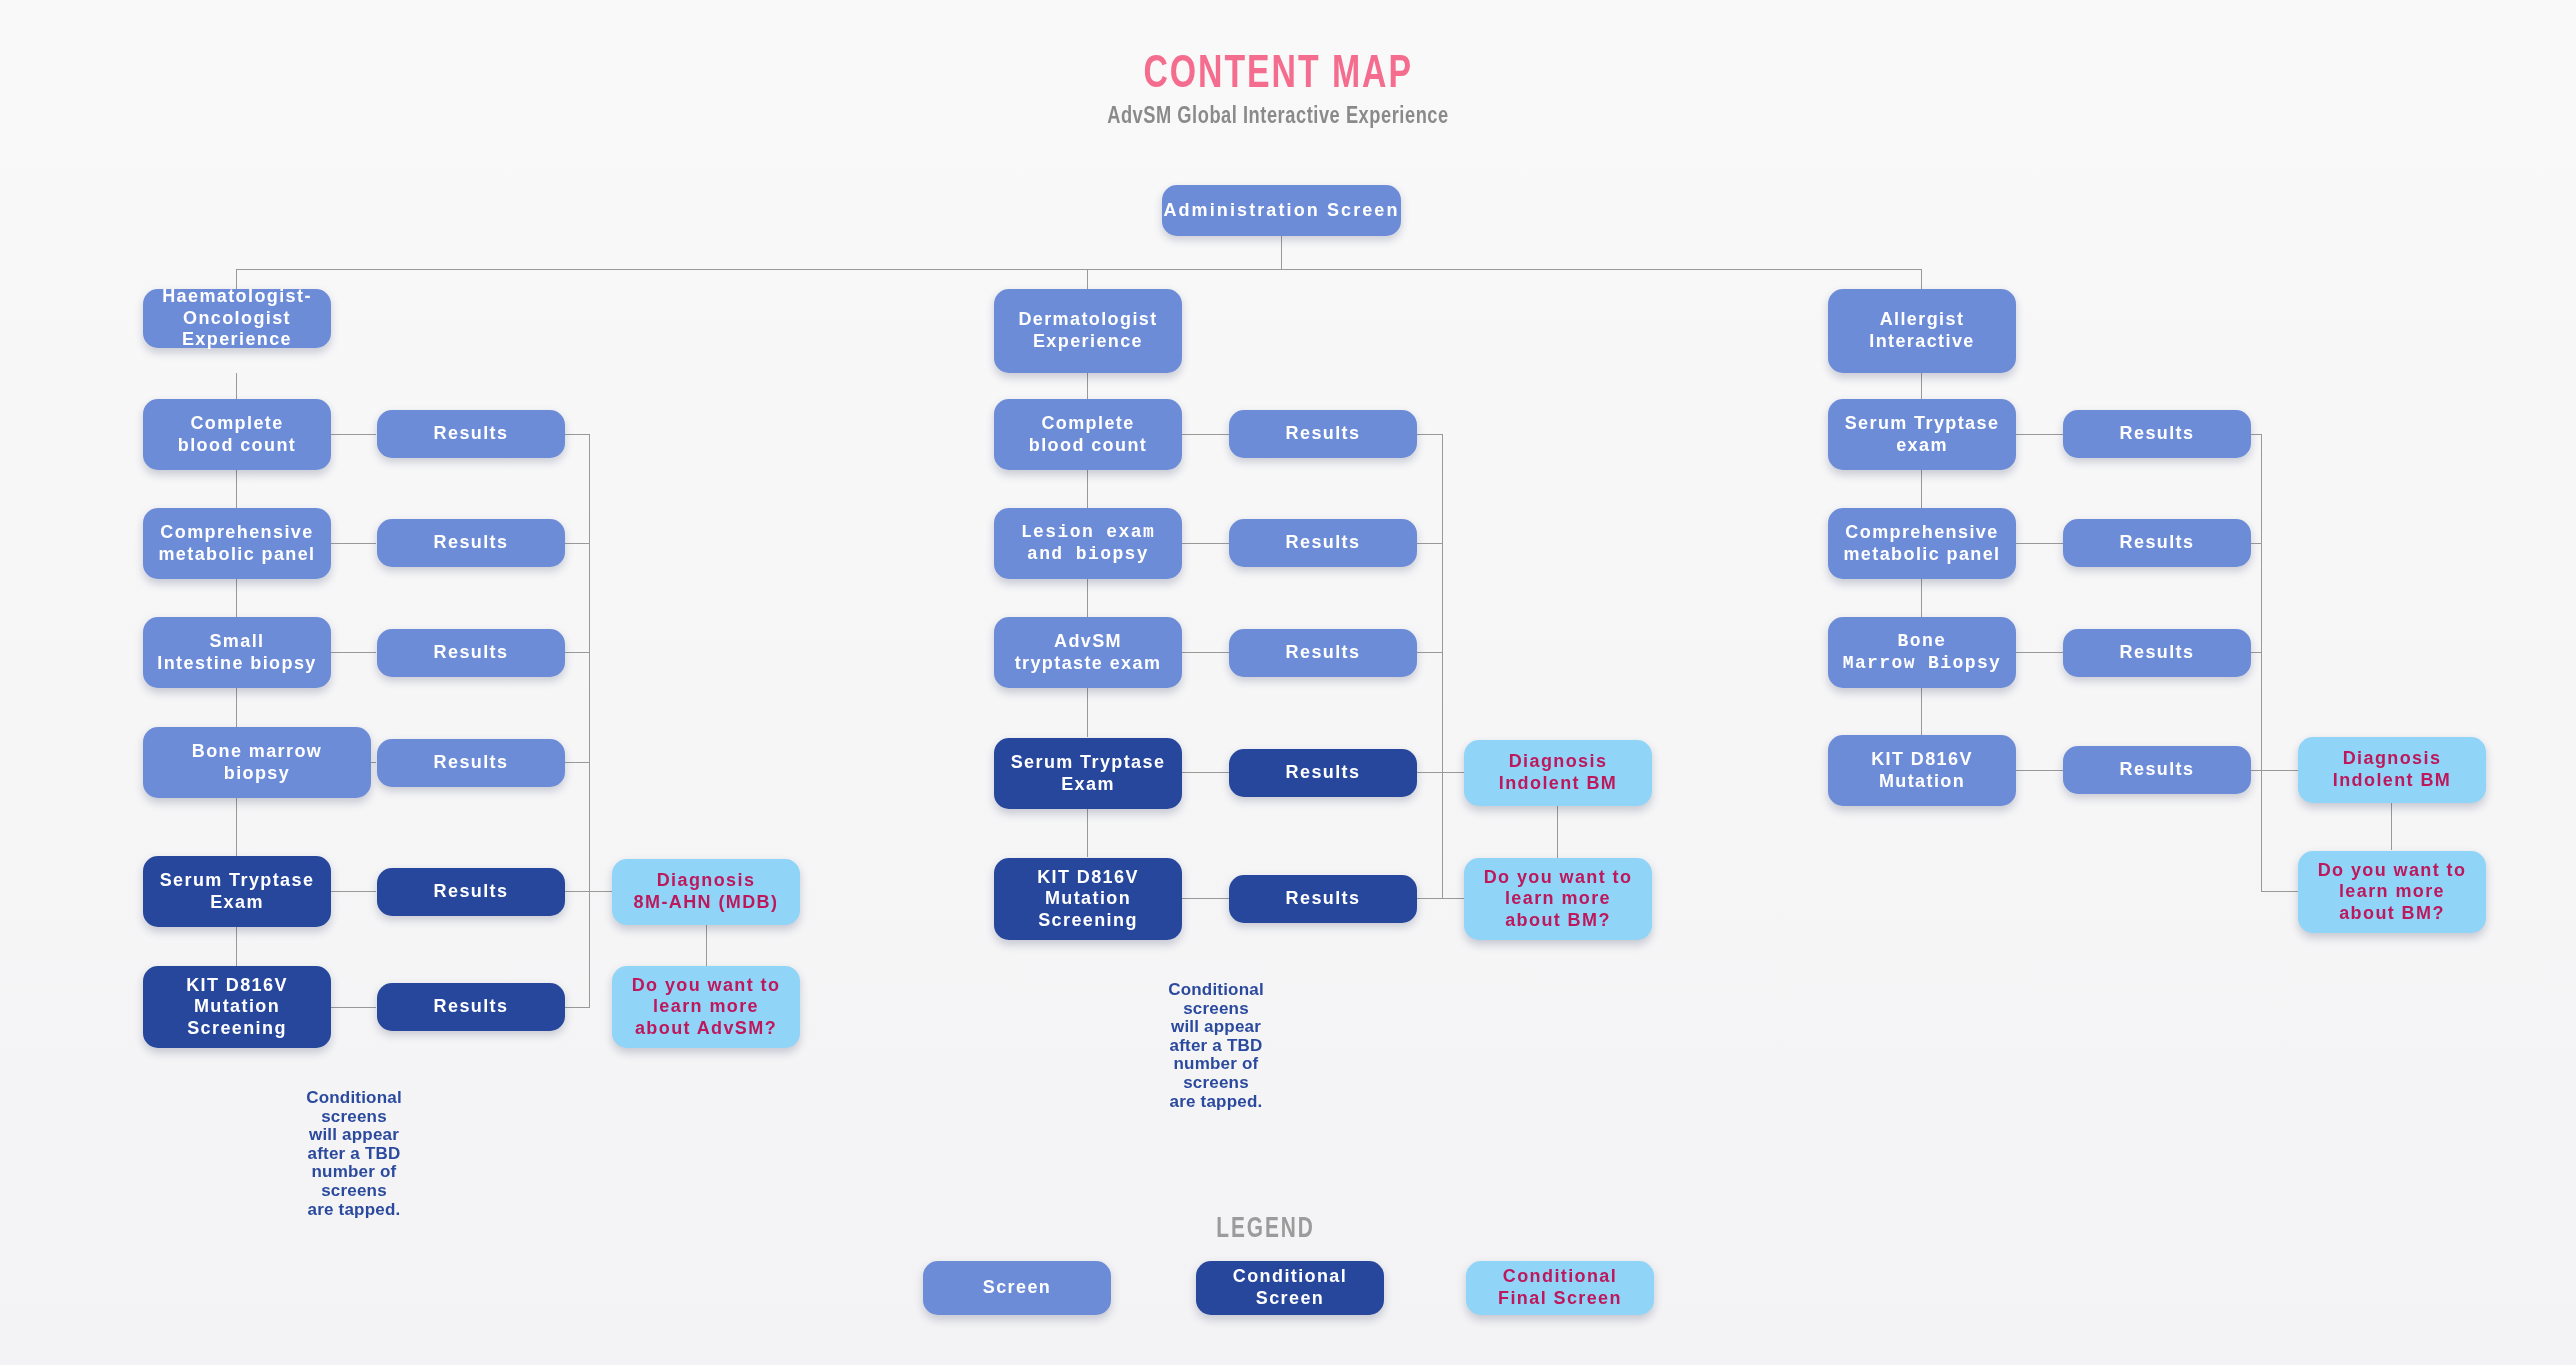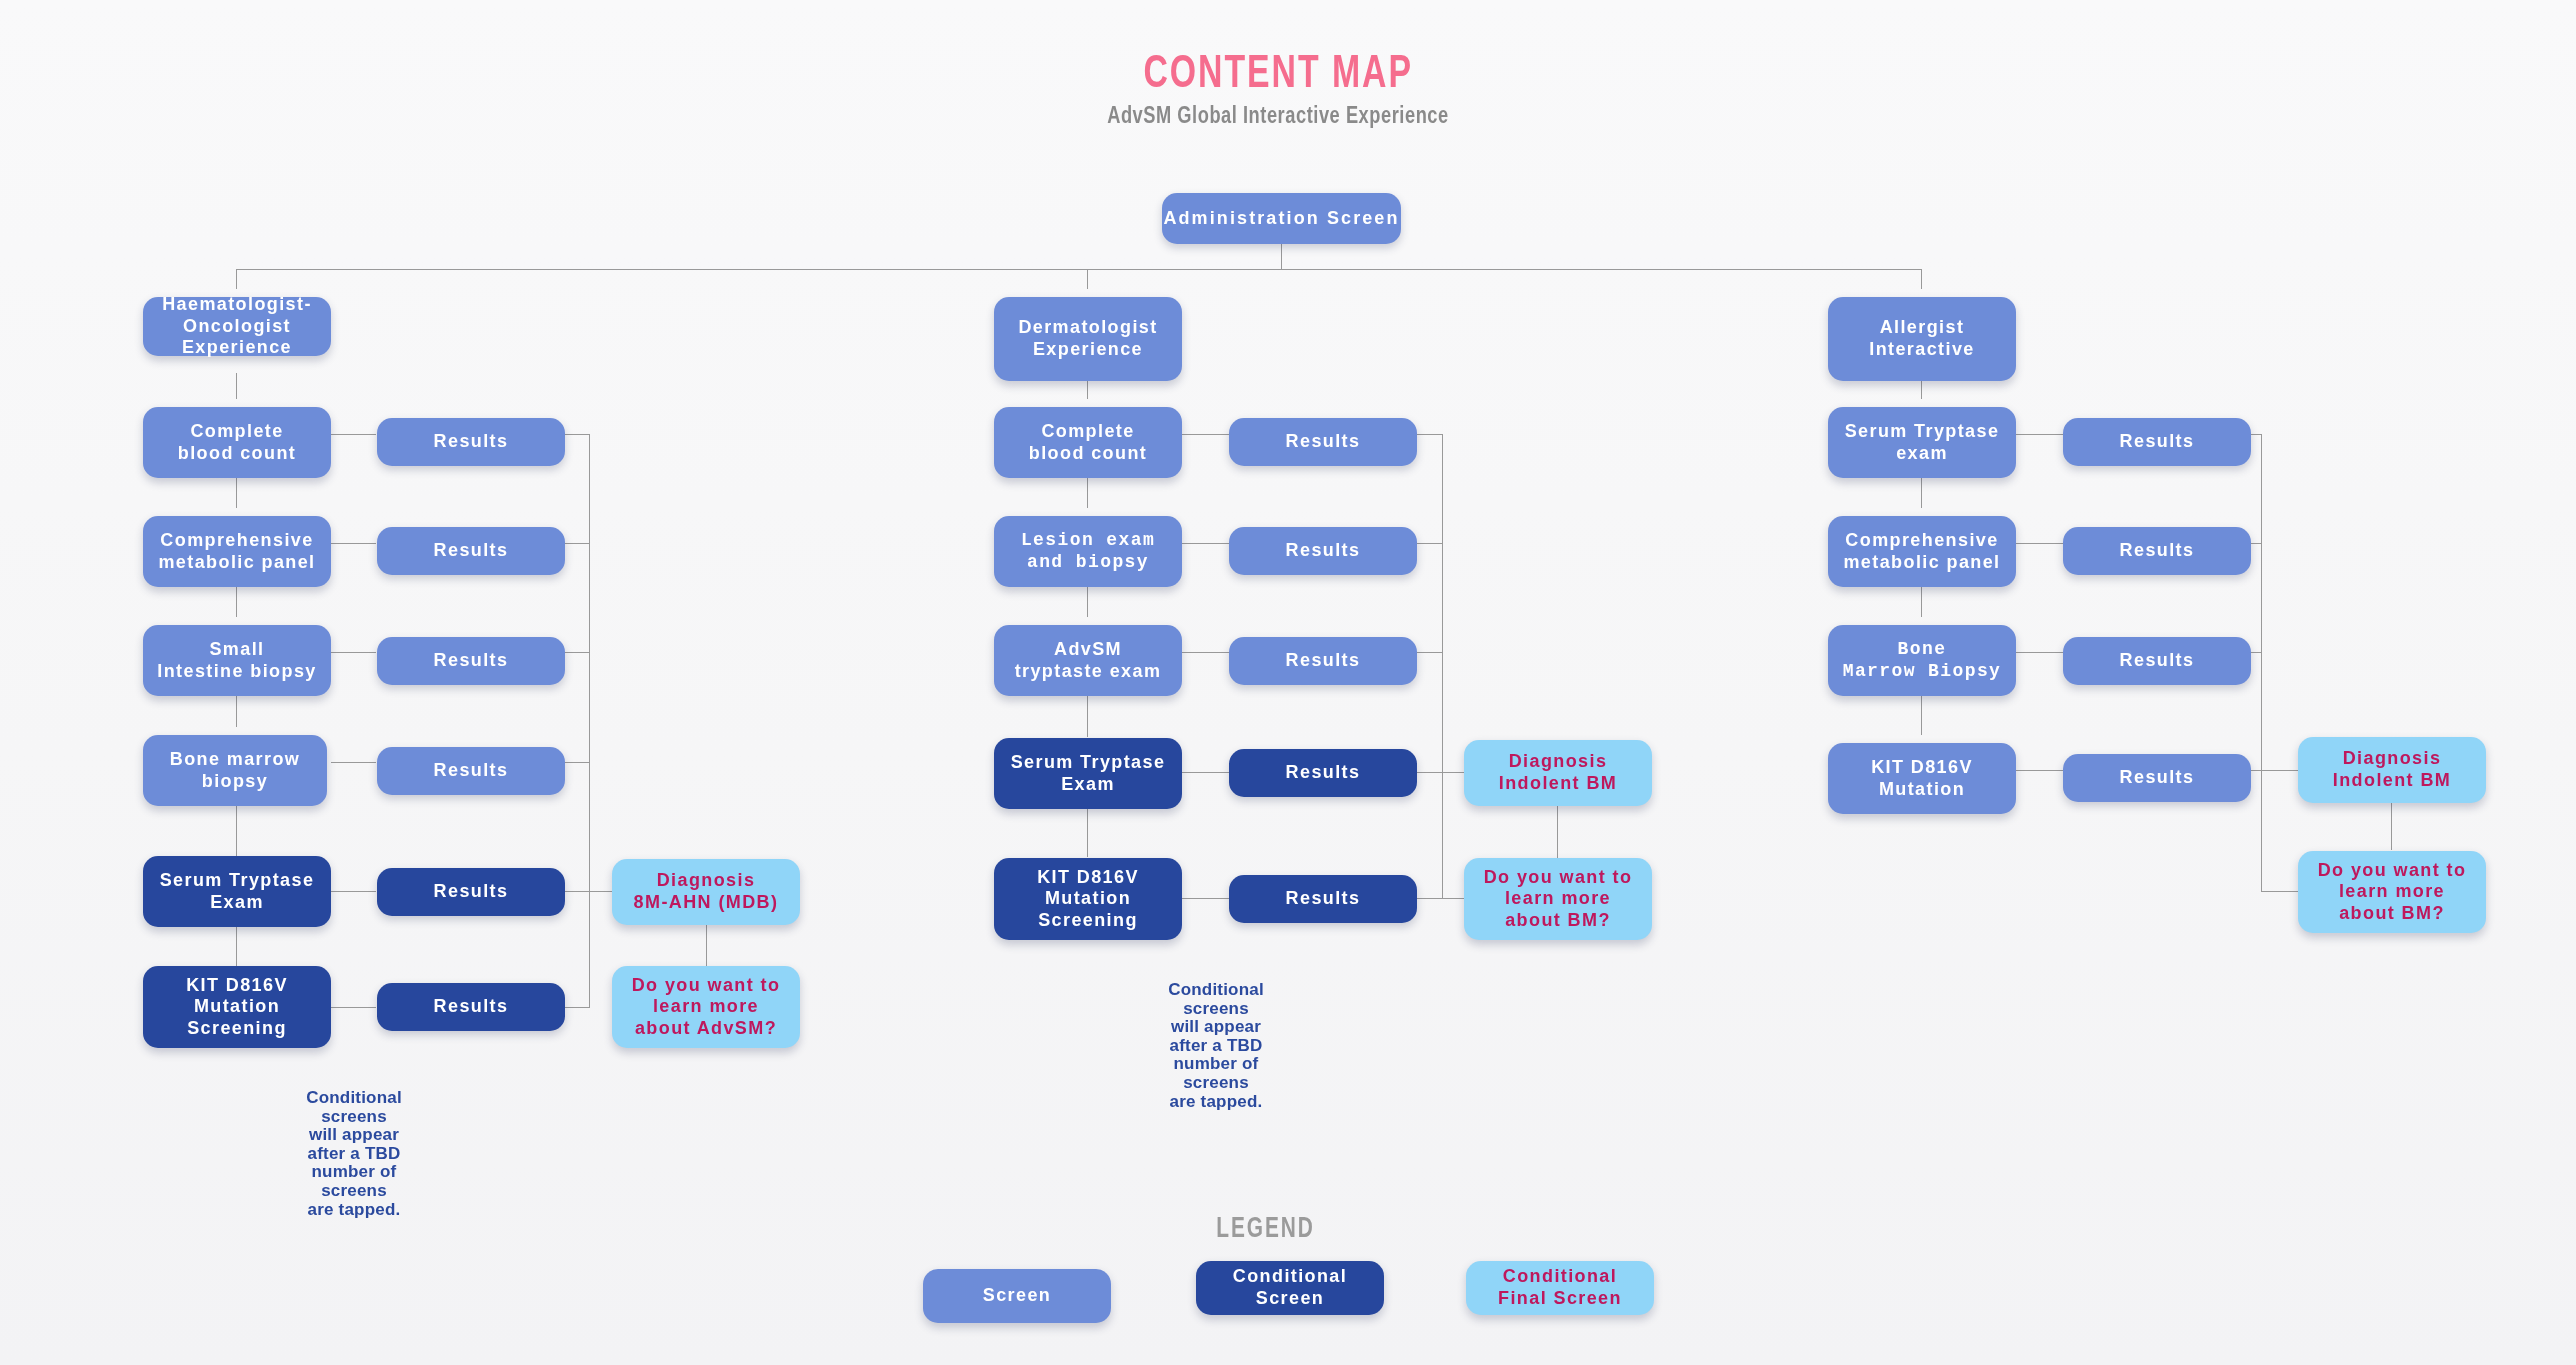--- a/index.html
+++ b/index.html
@@ -29,21 +29,21 @@
   #legend-title{left:1266px;top:1211px;}
 
   .node{
     position:absolute;z-index:2;
     display:flex;align-items:center;justify-content:center;
     border-radius:15px;text-align:center;
     font-weight:700;font-size:18px;letter-spacing:1.4px;line-height:1.2;
     white-space:pre-line;
     box-shadow:0 4.1px 8.2px rgba(40,50,90,.22);
   }
-  .node.screen{background:#6D8CD8;color:#ffffff;margin-top:8px;}
+  .node.screen{background:#6D8CD8;color:#ffffff;}
   .node.conditional{background:#27479D;color:#ffffff;}
   .node.final{background:#90D5F8;color:#be185d;}
   .node.root{letter-spacing:2.1px;}
 
   .hline,.vline{position:absolute;z-index:1;background:#999999;}
   .hline{height:1.4px;}
   .vline{width:1.4px;}
 
   .note{
     position:absolute;z-index:2;
@@ -77,21 +77,21 @@
     <div class="vline" style="left: 236px; top: 927px; height: 39px;"></div>
     <div class="node screen" style="left: 143px; top: 289px; width: 188px; height: 59px;">Haematologist-
 Oncologist
 Experience</div>
     <div class="node screen" style="left: 143px; top: 399px; width: 188px; height: 71px;">Complete
 blood count</div>
     <div class="node screen" style="left: 143px; top: 508px; width: 188px; height: 71px;">Comprehensive
 metabolic panel</div>
     <div class="node screen" style="left: 143px; top: 617px; width: 188px; height: 71px;">Small
 Intestine biopsy</div>
-    <div class="node screen" style="left: 143px; top: 727px; width: 184px; height: 71px;">Bone marrow
+    <div class="node screen" style="left: 143px; top: 727px; width: 228px; height: 71px;">Bone marrow
 biopsy</div>
     <div class="node conditional" style="left: 143px; top: 856px; width: 188px; height: 71px;">Serum Tryptase
 Exam</div>
     <div class="node conditional" style="left: 143px; top: 966px; width: 188px; height: 82px;">KIT D816V
 Mutation
 Screening</div>
     <div class="node screen" style="left: 377px; top: 410px; width: 188px; height: 48px;">Results</div>
     <div class="hline" style="left: 331px; top: 434px; width: 45px;"></div>
     <div class="hline" style="left: 565px; top: 434px; width: 25px;"></div>
     <div class="node screen" style="left: 377px; top: 519px; width: 188px; height: 48px;">Results</div>

